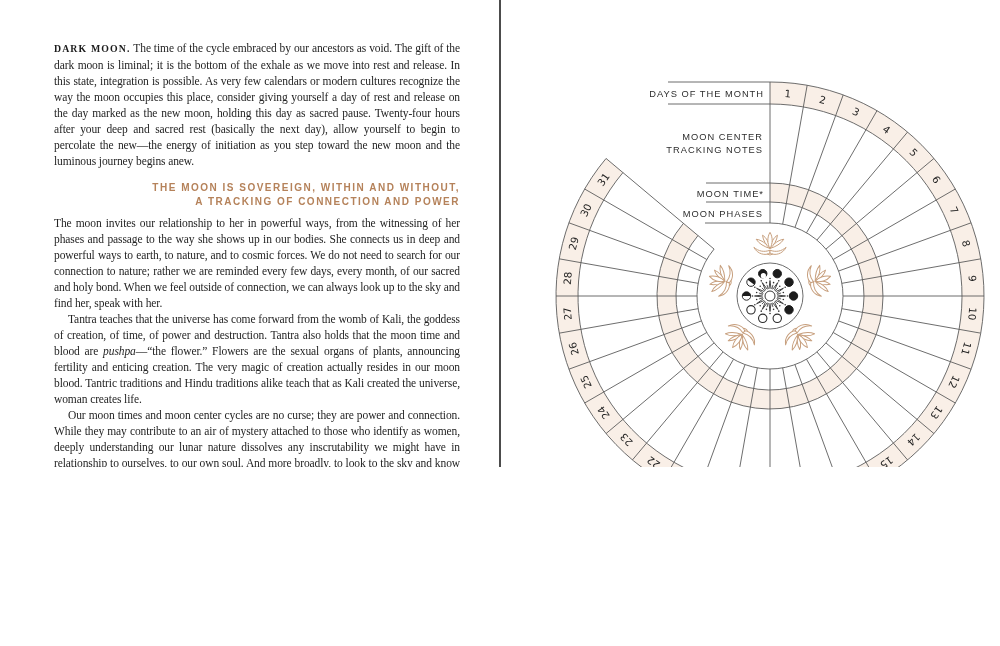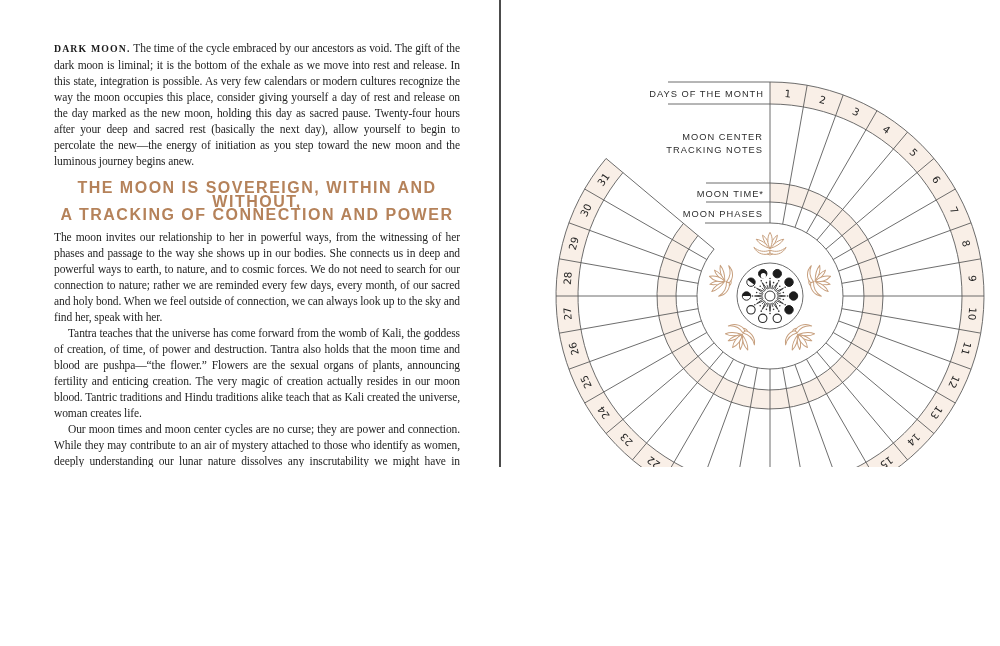--- a/index.html
+++ b/index.html
@@ -13,24 +13,24 @@
     font-size:11.5px; line-height:16px; letter-spacing:-0.1px;
     color:#242424; text-align:justify;
   }
   .text-block p{margin:0;}
   .lead-in{
     font-weight:bold; font-size:9.8px; letter-spacing:1.1px; color:#1c1c1c;
   }
   .para-indent{text-indent:14px;}
   .section-heading{
     font-family:"Liberation Sans", sans-serif; font-weight:bold;
-    font-size:16px; line-height:13.5px; letter-spacing:1.5px;
-    color:#b5825a; margin:12px 0 7px 0; text-align:center;
-  }
-  .ital{}
+    font-size:10px; line-height:13.5px; letter-spacing:1.5px;
+    color:#b5825a; margin:12px 0 7px 0; text-align:right;
+  }
+  .ital{font-style:italic;}
   .footer{
     position:absolute; left:183px; top:598px; display:flex; align-items:center;
     color:#333;
   }
   .footer .pgnum{font-size:10px; letter-spacing:0.5px;font-family:Liberation Mono, monospace;}
   .footer .dot{
     width:4.5px;height:4.5px;border-radius:50%;background:#95959d;
     margin:0 7px 0 9px; display:inline-block;
   }
   .footer .booktitle{

